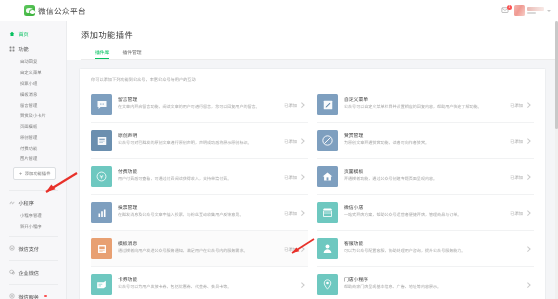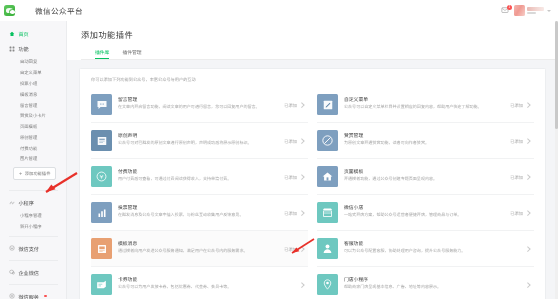--- a/index.html
+++ b/index.html
@@ -14,21 +14,21 @@
   }
   #app{position:relative;width:558px;height:299px;}
 
   
   .topbar{
     position:absolute;left:0;top:0;width:558px;height:21px;
     background:#ffffff;
     border-bottom:1px solid #eceef0;
     display:flex;align-items:center;
   }
-  .brand{display:flex;align-items:center;margin-left:4px;gap:20px;}
+  .brand{display:flex;align-items:center;margin-left:24px;gap:3px;}
   .brand-logo{
     width:11px;height:11px;border-radius:2.5px;
     background:linear-gradient(145deg,#5ec75e,#3ab13a);
     position:relative;flex:0 0 auto;
   }
   .brand-logo:before{
     content:"";position:absolute;left:2px;top:3px;
     width:6.5px;height:4.6px;border-radius:50% 50% 45% 45%;
     background:#ffffff;opacity:.92;
   }

